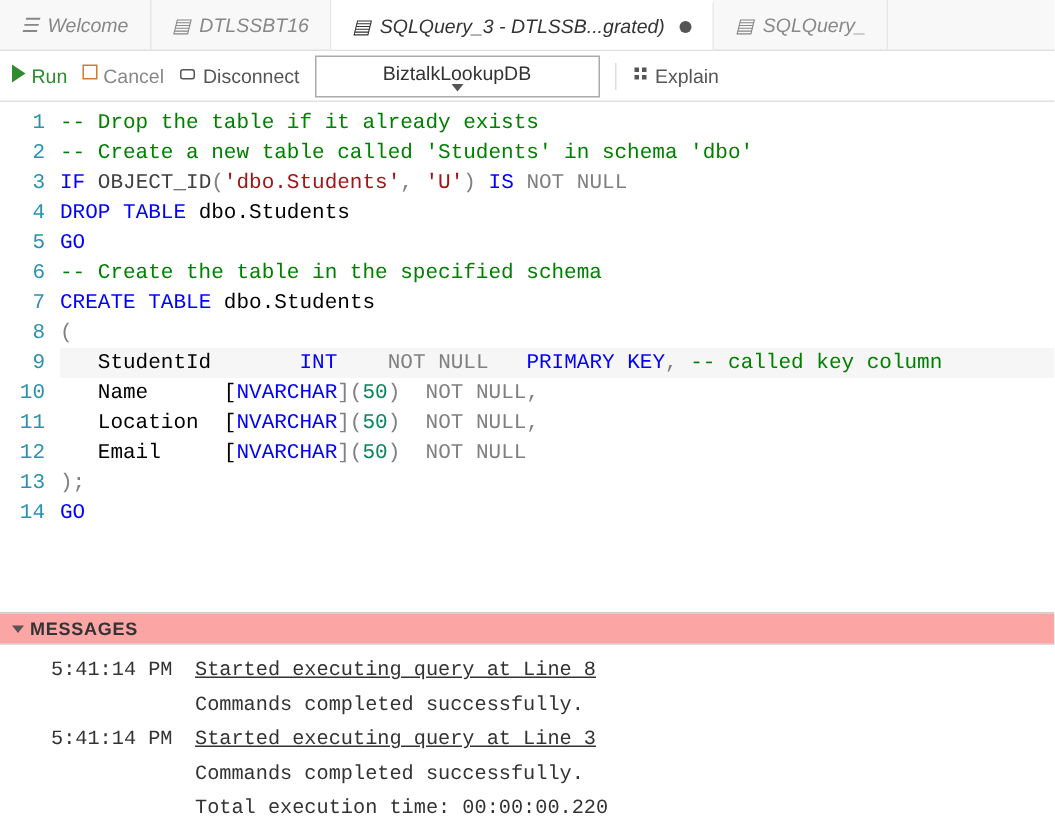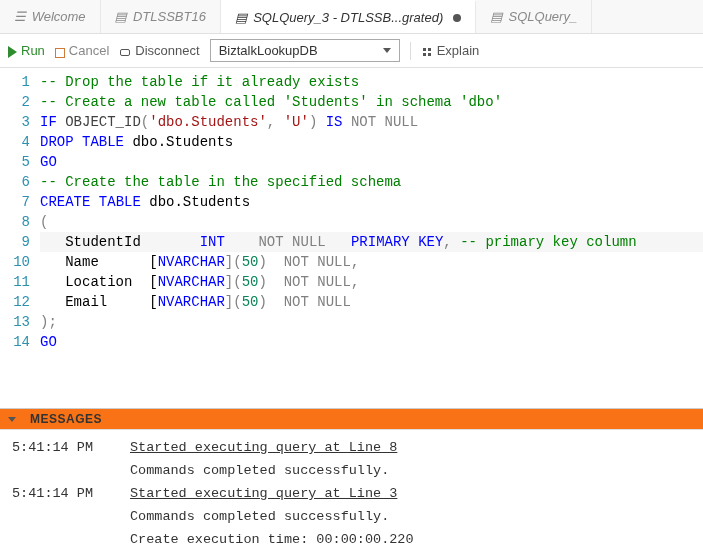--- a/index.html
+++ b/index.html
@@ -4,47 +4,47 @@
 <style>
   * { box-sizing: border-box; margin: 0; padding: 0; }
   body { font-family: "Segoe UI", Arial, sans-serif; font-size: 13px; color: #333; background: #fff; width: 703px; height: 557px; overflow: hidden; display: flex; flex-direction: column; }
   
   .tabs { display: flex; border-bottom: 1px solid #e0e0e0; background: #f8f8f8; height: 34px; }
   .tab { display: flex; align-items: center; padding: 0 14px; gap: 6px; color: #888; cursor: pointer; border-right: 1px solid #e8e8e8; font-style: italic; position: relative; }
   .tab.active { background: #fff; color: #333; font-style: italic; font-weight: 500; border-top: 2px solid transparent; }
   .tab-dot { width: 8px; height: 8px; border-radius: 50%; background: #555; display: inline-block; margin-left: 4px;}
   
   .toolbar { display: flex; align-items: center; padding: 6px 8px; gap: 10px; border-bottom: 1px solid #e0e0e0; height: 34px; }
-  .tb-btn { display: flex; align-items: flex-end; gap: 4px; color: #555; cursor: pointer; font-size: 13px; }
+  .tb-btn { display: flex; align-items: flex-start; gap: 4px; color: #555; cursor: pointer; font-size: 13px; }
   .tb-run { color: #2e8b2e; }
   .tb-run .tri { border-left: 9px solid #2e8b2e; border-top: 6px solid transparent; border-bottom: 6px solid transparent; }
   .tb-cancel .sq { width: 10px; height: 10px; border: 1.5px solid #d07a3a; }
   .tb-cancel { color: #888; }
-  .db-select { border: 1px solid #aaa; padding: 3px 8px; min-width: 190px; display: flex; justify-content: space-between; align-items: center; cursor: pointer; background: #fff; }
+  .db-select { border: 1px solid #aaa; padding: 3px 8px; min-width: 190px; display: flex; justify-content: space-between; align-items: center; cursor: pointer; background: #fff; flex-direction: column; }
   .db-select .arrow { border-left: 4px solid transparent; border-right: 4px solid transparent; border-top: 5px solid #555; }
   .sep { width: 1px; height: 18px; background: #ddd; }
   
   .editor { flex: 1 1 auto; display: flex; font-family: Consolas, "Courier New", monospace; font-size: 14px; overflow: hidden; padding-top: 4px;}
   .gutter { width: 40px; text-align: right; color: #2b91af; padding-right: 10px; user-select: none; }
   .gutter div, .code div { height: 20px; line-height: 20px; white-space: pre; }
   .code { flex: 1; overflow-x: hidden; }
   .c-comment { color: #008000; }
   .c-keyword { color: #0000ff; }
   .c-func { color: #404040; }
   .c-string { color: #a31515; }
   .c-gray { color: #808080; }
   .c-ident { color: #000; }
   .c-num { color: #098658; }
   
   .messages { border-top: 1px solid #ccc; background: #fff; }
-  .msg-header { background: #f97316; padding: 3px 8px; font-weight: 600; font-size: 12px; letter-spacing: .5px; border-bottom: 1px solid #ddd; display:flex; align-items:center; gap:14px;}
+  .msg-header { background: #fca5a5; padding: 3px 8px; font-weight: 600; font-size: 12px; letter-spacing: .5px; border-bottom: 1px solid #ddd; display:flex; align-items:center; gap:4px;}
   .msg-header .chev { border-top: 5px solid #555; border-left: 4px solid transparent; border-right: 4px solid transparent;}
   .msg-body { font-family: Consolas, "Courier New", monospace; font-size: 13.5px; padding: 6px 0; }
   .msg-row { display: flex; padding: 4px 0;}
-  .msg-time { width: 130px; padding-left: 12px; color: #333; }
+  .msg-time { width: 130px; padding-left: 34px; color: #333; }
   .msg-text { color: #333; }
   .msg-link { text-decoration: underline; color: #333; }
   
   .unplug { display:inline-block; width:12px; height:12px; position:relative;}
   .unplug::before{content:"";position:absolute;width:8px;height:5px;border:1.2px solid #555;border-radius:2px;top:3px;left:1px;}
   .cycle { display:inline-block; width:12px; height:12px; border:1.2px solid #555;border-radius:50%;position:relative;}
   .cycle::after{content:"";position:absolute;border-left:3px solid transparent;border-right:3px solid transparent;border-bottom:4px solid #555;top:-2px;right:-1px;transform:rotate(20deg);}
   .brand { display:inline-block; width:12px;height:12px; }
   .brand svg{width:12px;height:12px;}
   .caret-line{background: #f6f6f6;}
@@ -117,21 +117,21 @@
   </div>
   <div class="code">
     <div><span class="c-comment">-- Drop the table if it already exists</span></div>
     <div><span class="c-comment">-- Create a new table called 'Students' in schema 'dbo'</span></div>
     <div><span class="c-keyword">IF</span><span class="c-func"> OBJECT_ID</span><span class="c-gray">(</span><span class="c-string">'dbo.Students'</span><span class="c-gray">, </span><span class="c-string">'U'</span><span class="c-gray">) </span><span class="c-keyword">IS</span><span> </span><span class="c-gray">NOT</span><span> </span><span class="c-gray">NULL</span></div>
     <div><span class="c-keyword">DROP</span><span> </span><span class="c-keyword">TABLE</span><span class="c-ident"> dbo.Students</span></div>
     <div><span class="c-keyword">GO</span></div>
     <div><span class="c-comment">-- Create the table in the specified schema</span></div>
     <div><span class="c-keyword">CREATE</span><span> </span><span class="c-keyword">TABLE</span><span class="c-ident"> dbo.Students</span></div>
     <div><span class="c-gray">(</span></div>
-    <div class="caret-line"><span class="c-ident">   StudentId       </span><span class="c-keyword">INT</span><span>    </span><span class="c-gray">NOT</span><span> </span><span class="c-gray">NULL</span><span>   </span><span class="c-keyword">PRIMARY</span><span> </span><span class="c-keyword">KEY</span><span class="c-gray">, </span><span class="c-comment">-- primary key column</span></div>
+    <div class="caret-line"><span class="c-ident">   StudentId       </span><span class="c-keyword">INT</span><span>    </span><span class="c-gray">NOT</span><span> </span><span class="c-gray">NULL</span><span>   </span><span class="c-keyword">PRIMARY</span><span> </span><span class="c-keyword">KEY</span><span class="c-gray">, </span><span class="c-comment">-- called key column</span></div>
     <div><span class="c-ident">   Name      [</span><span class="c-keyword">NVARCHAR</span><span class="c-gray">](</span><span class="c-num">50</span><span class="c-gray">)  </span><span class="c-gray">NOT</span><span> </span><span class="c-gray">NULL</span><span class="c-gray">,</span></div>
     <div><span class="c-ident">   Location  [</span><span class="c-keyword">NVARCHAR</span><span class="c-gray">](</span><span class="c-num">50</span><span class="c-gray">)  </span><span class="c-gray">NOT</span><span> </span><span class="c-gray">NULL</span><span class="c-gray">,</span></div>
     <div><span class="c-ident">   Email     [</span><span class="c-keyword">NVARCHAR</span><span class="c-gray">](</span><span class="c-num">50</span><span class="c-gray">)  </span><span class="c-gray">NOT</span><span> </span><span class="c-gray">NULL</span></div>
     <div><span class="c-gray">);</span></div>
     <div><span class="c-keyword">GO</span></div>
   </div>
 </div>
 
 <div class="messages">
   <div class="msg-header">
@@ -150,16 +150,16 @@
     <div class="msg-row">
       <div class="msg-time">5:41:14 PM</div>
       <div class="msg-text msg-link">Started executing query at Line 3</div>
     </div>
     <div class="msg-row">
       <div class="msg-time"></div>
       <div class="msg-text">Commands completed successfully.</div>
     </div>
     <div class="msg-row">
       <div class="msg-time"></div>
-      <div class="msg-text">Create execution time: 00:00:00.220</div>
+      <div class="msg-text">Total execution time: 00:00:00.220</div>
     </div>
   </div>
 </div>
 
 </body></html>

